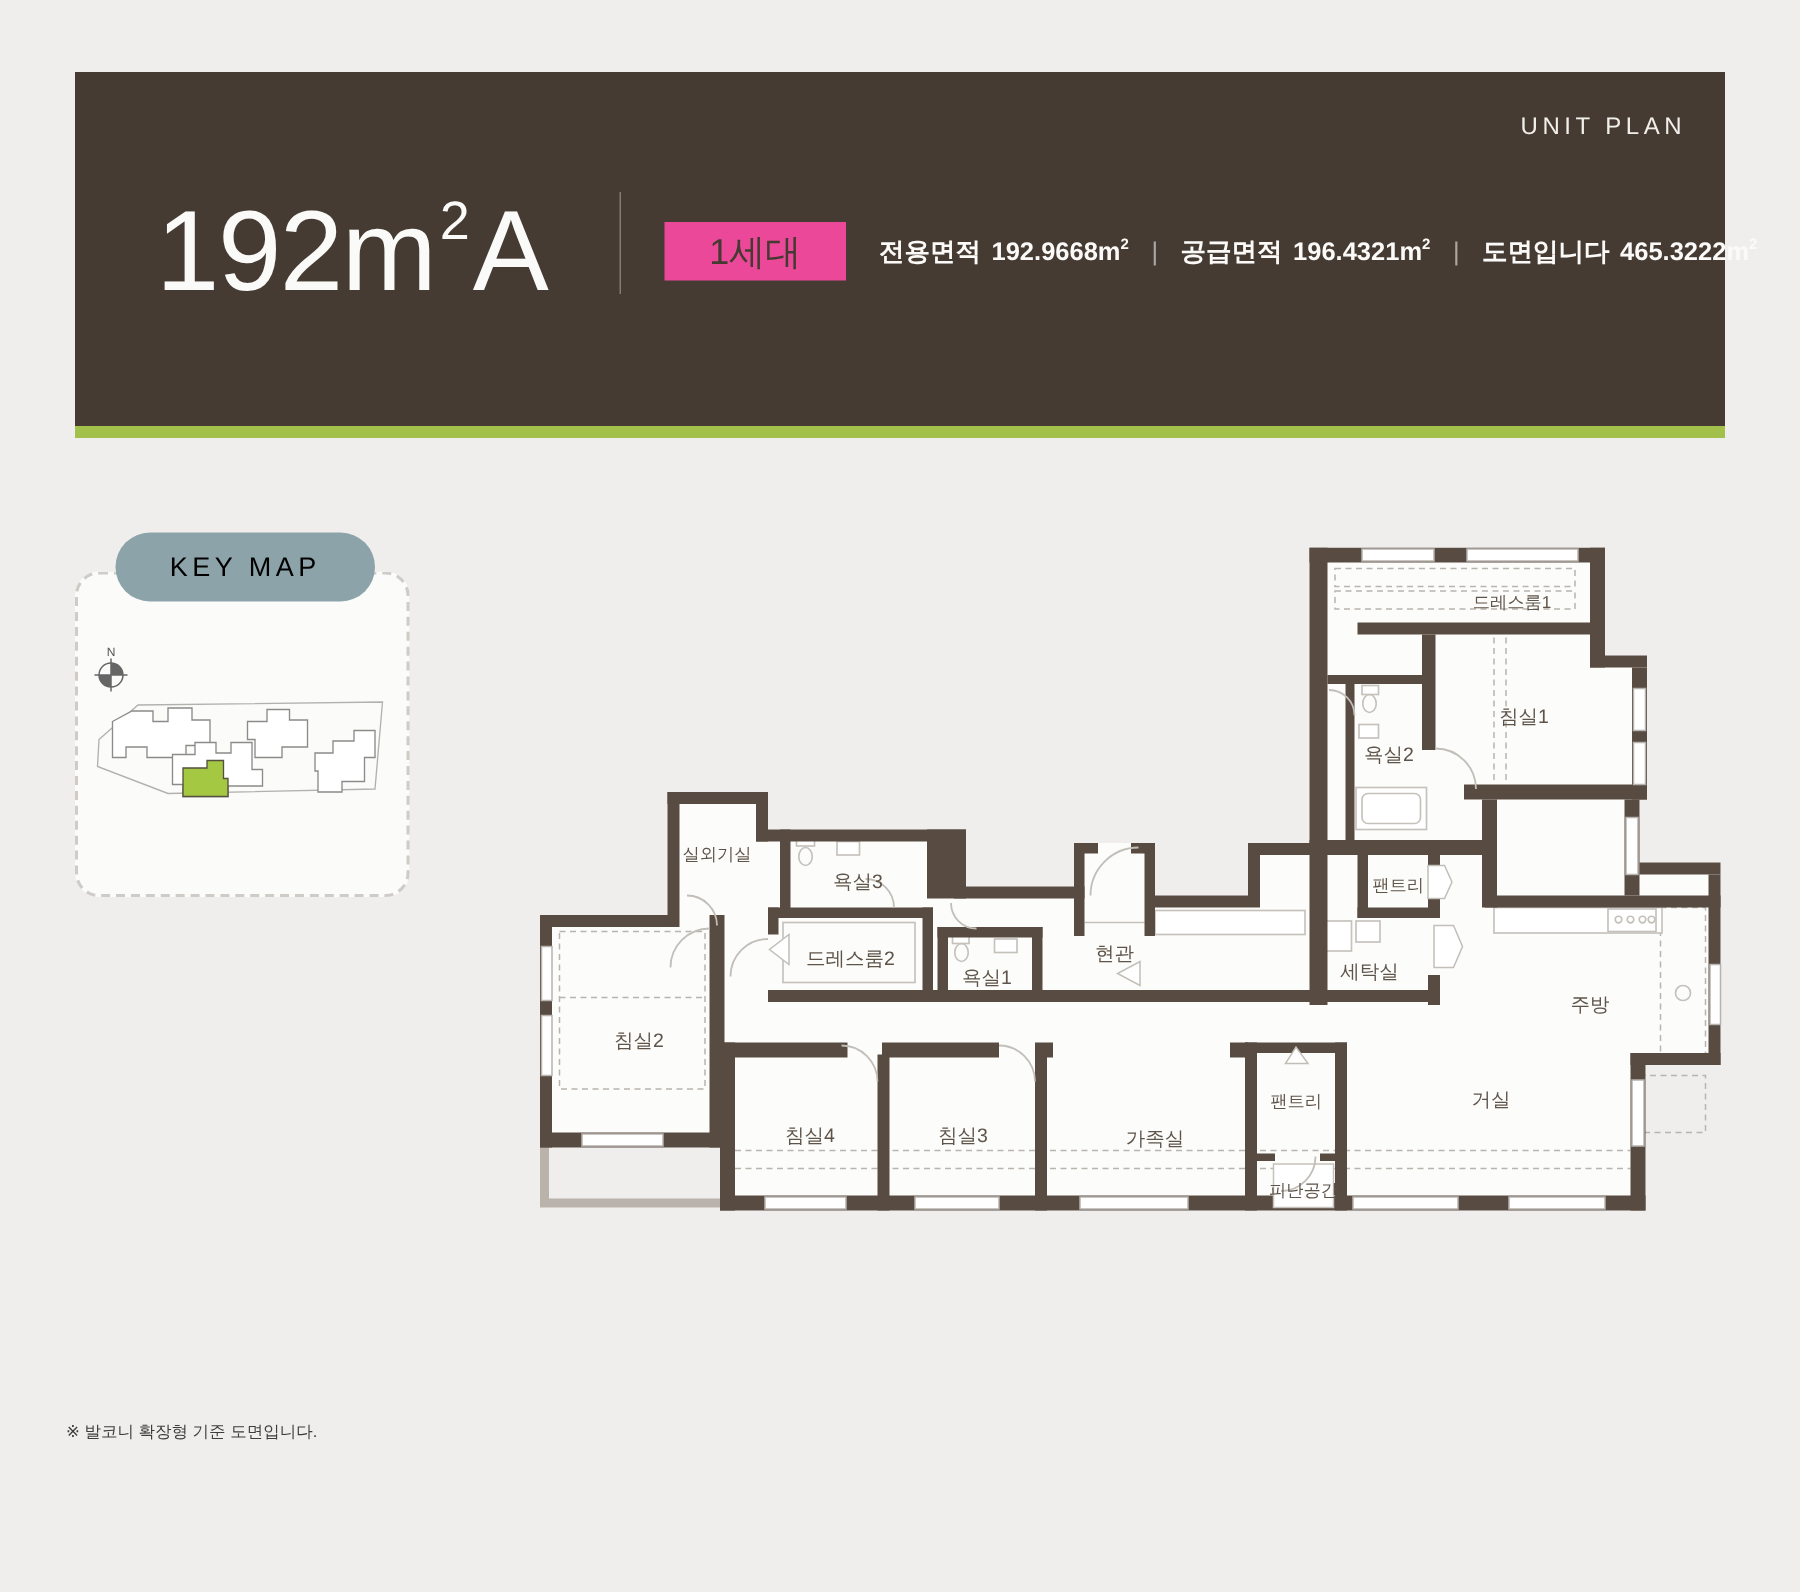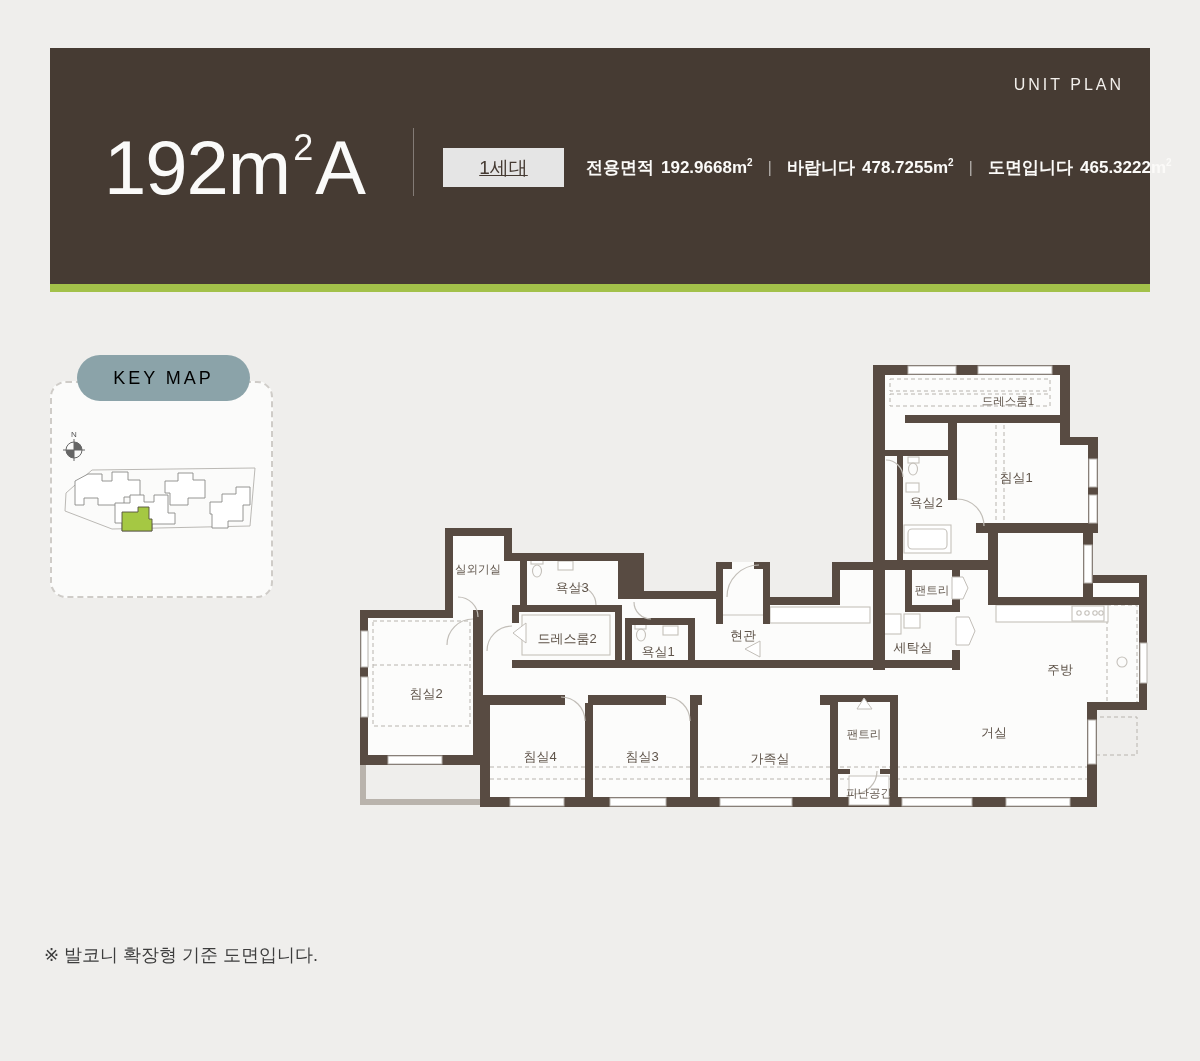--- a/index.html
+++ b/index.html
@@ -18,22 +18,22 @@
     font-size:16px;letter-spacing:3px;color:#f2efeb;
   }
   .title{
     position:absolute;left:54px;top:82px;
     font-size:76px;line-height:1;color:#fafaf9;letter-spacing:-1px;white-space:nowrap;
   }
   .title .sup{font-size:36px;position:relative;top:-34px;margin:0 3px;}
   .vdiv{position:absolute;left:363px;top:80px;width:1px;height:68px;background:rgba(255,255,255,.33);}
   .badge{
     position:absolute;left:393px;top:100px;width:121px;height:39px;
-    background:#e5e5e5;color:#453a32;font-size:19px;
-    display:flex;align-items:center;justify-content:center;text-decoration:underline;
+    background:#ec4899;color:#453a32;font-size:24px;
+    display:flex;align-items:center;justify-content:center;
   }
   .areas{
     position:absolute;left:536px;top:100px;height:39px;
     display:flex;align-items:center;
     font-size:17px;font-weight:700;color:#fbfaf8;white-space:nowrap;
   }
   .area .lbl{margin-right:7px;text-align:right;}
   .area .sup2{font-size:10px;position:relative;top:-7px;}
   .sep{margin:0 15px;font-weight:400;color:rgba(255,255,255,.55);}
   .accent{position:absolute;left:50px;top:284px;width:1100px;height:8px;background:var(--accent-green,#a3c14a);}
@@ -61,34 +61,34 @@
   .plan-svg .arrow{fill:#ffffff;stroke:#c2beb8;stroke-width:1;}
   .plan-svg .gray{fill:#b9b3ac;}
   .plan-svg text{font-family:"Liberation Sans","DejaVu Sans",sans-serif;}
   .plan-svg .rl{font-size:13px;fill:#5f544a;text-anchor:middle;}
   .plan-svg .sm{font-size:11.5px;}
   .keymap-svg text{font-family:"Liberation Sans","DejaVu Sans",sans-serif;font-size:8px;fill:#555;text-anchor:middle;}
   .keymap-svg .bld{fill:#ffffff;stroke:#8b8b89;stroke-width:.9;}
   .keymap-svg .site{fill:none;stroke:#b3b1ad;stroke-width:.9;}
   .keymap-svg .unit{fill:var(--keymap-highlight,#a5c843);stroke:#55503f;stroke-width:.9;}
   
-  .notes{position:absolute;left:44px;top:944px;font-size:18px;color:#3d3d3d;line-height:22px;}
+  .notes{position:absolute;left:44px;top:944px;font-size:11px;color:#3d3d3d;line-height:22px;}
 </style>
 </head>
 <body>
 
 <div class="header">
   <div class="unitplan">UNIT PLAN</div>
   <div class="title"><span>192m</span><span class="sup">2</span><span>A</span></div>
   <div class="vdiv"></div>
   <div class="badge">1세대</div>
   <div class="areas">
     <span class="area"><span class="lbl">전용면적</span><span>192.9668</span><span>m</span><span class="sup2">2</span></span>
     <span class="sep">|</span>
-    <span class="area"><span class="lbl">바랍니다</span><span>478.7255</span><span>m</span><span class="sup2">2</span></span>
+    <span class="area"><span class="lbl">공급면적</span><span>196.4321</span><span>m</span><span class="sup2">2</span></span>
     <span class="sep">|</span>
     <span class="area"><span class="lbl">도면입니다</span><span>465.3222</span><span>m</span><span class="sup2">2</span></span>
   </div>
 </div>
 <div class="accent"></div>
 
 <div class="keymap-box"></div>
 <div class="keymap-pill">KEY MAP</div>
 <svg class="keymap-svg" width="223" height="217" viewBox="0 0 223 217">
   <g>

